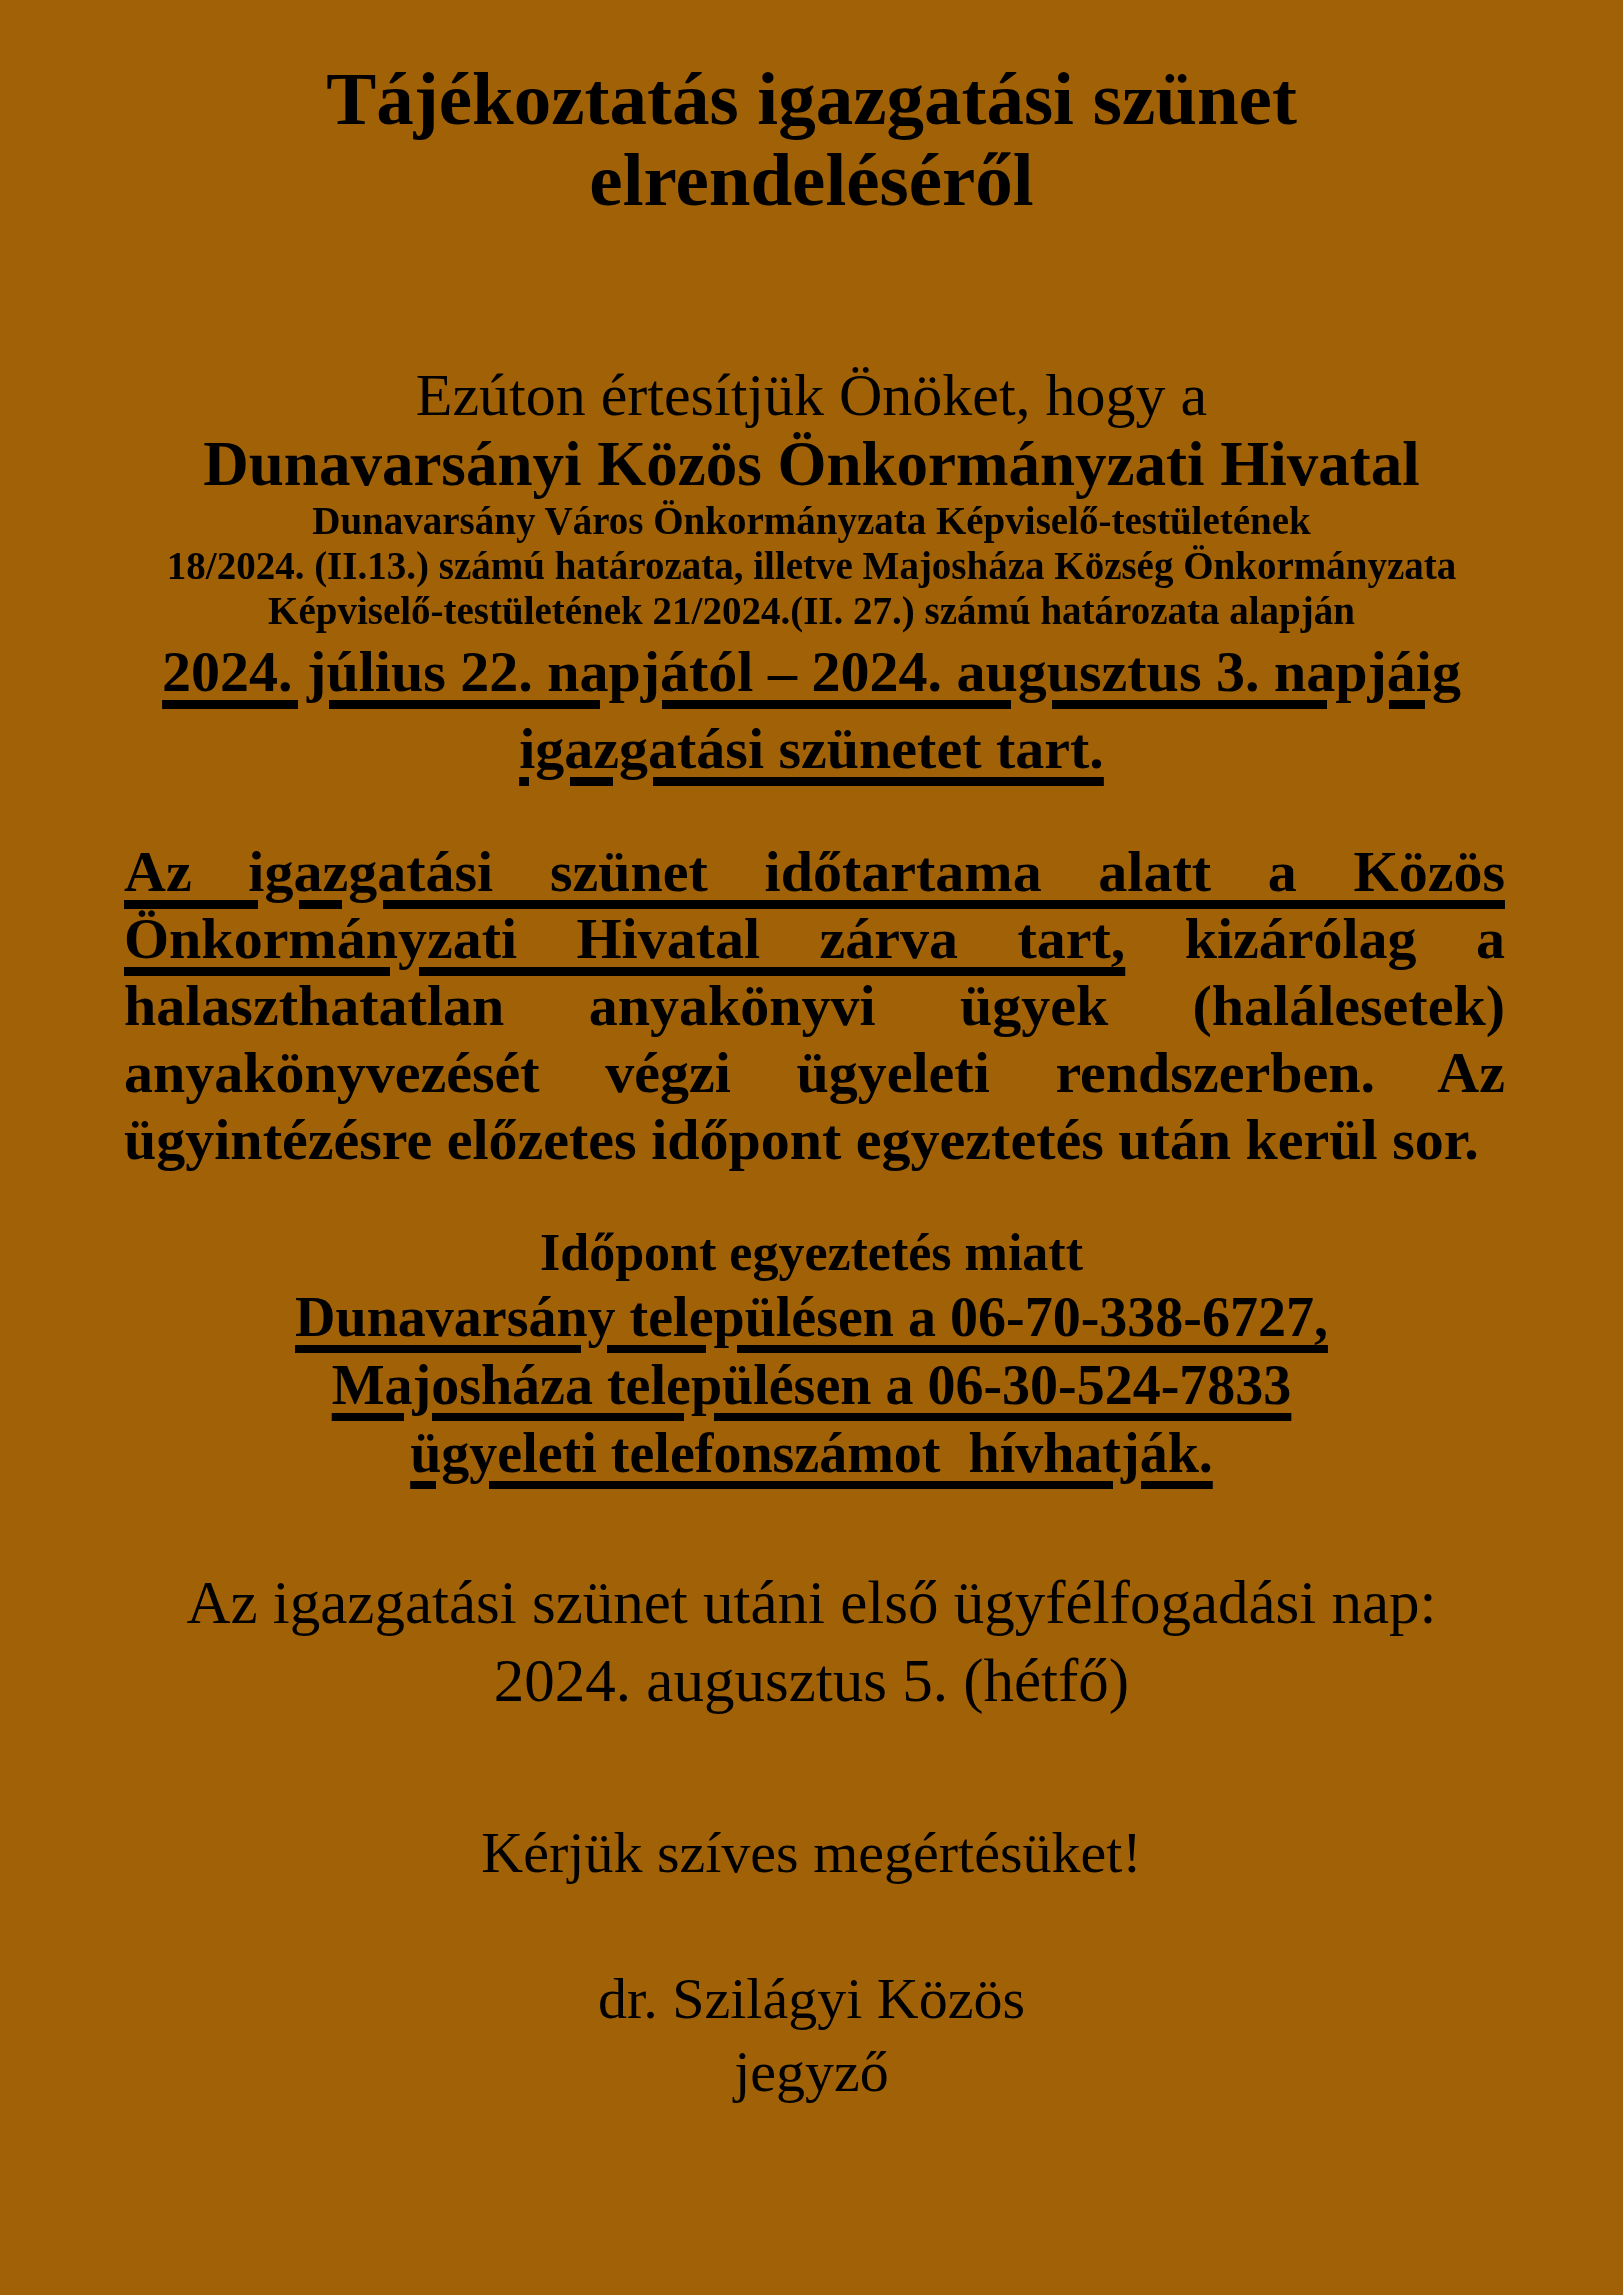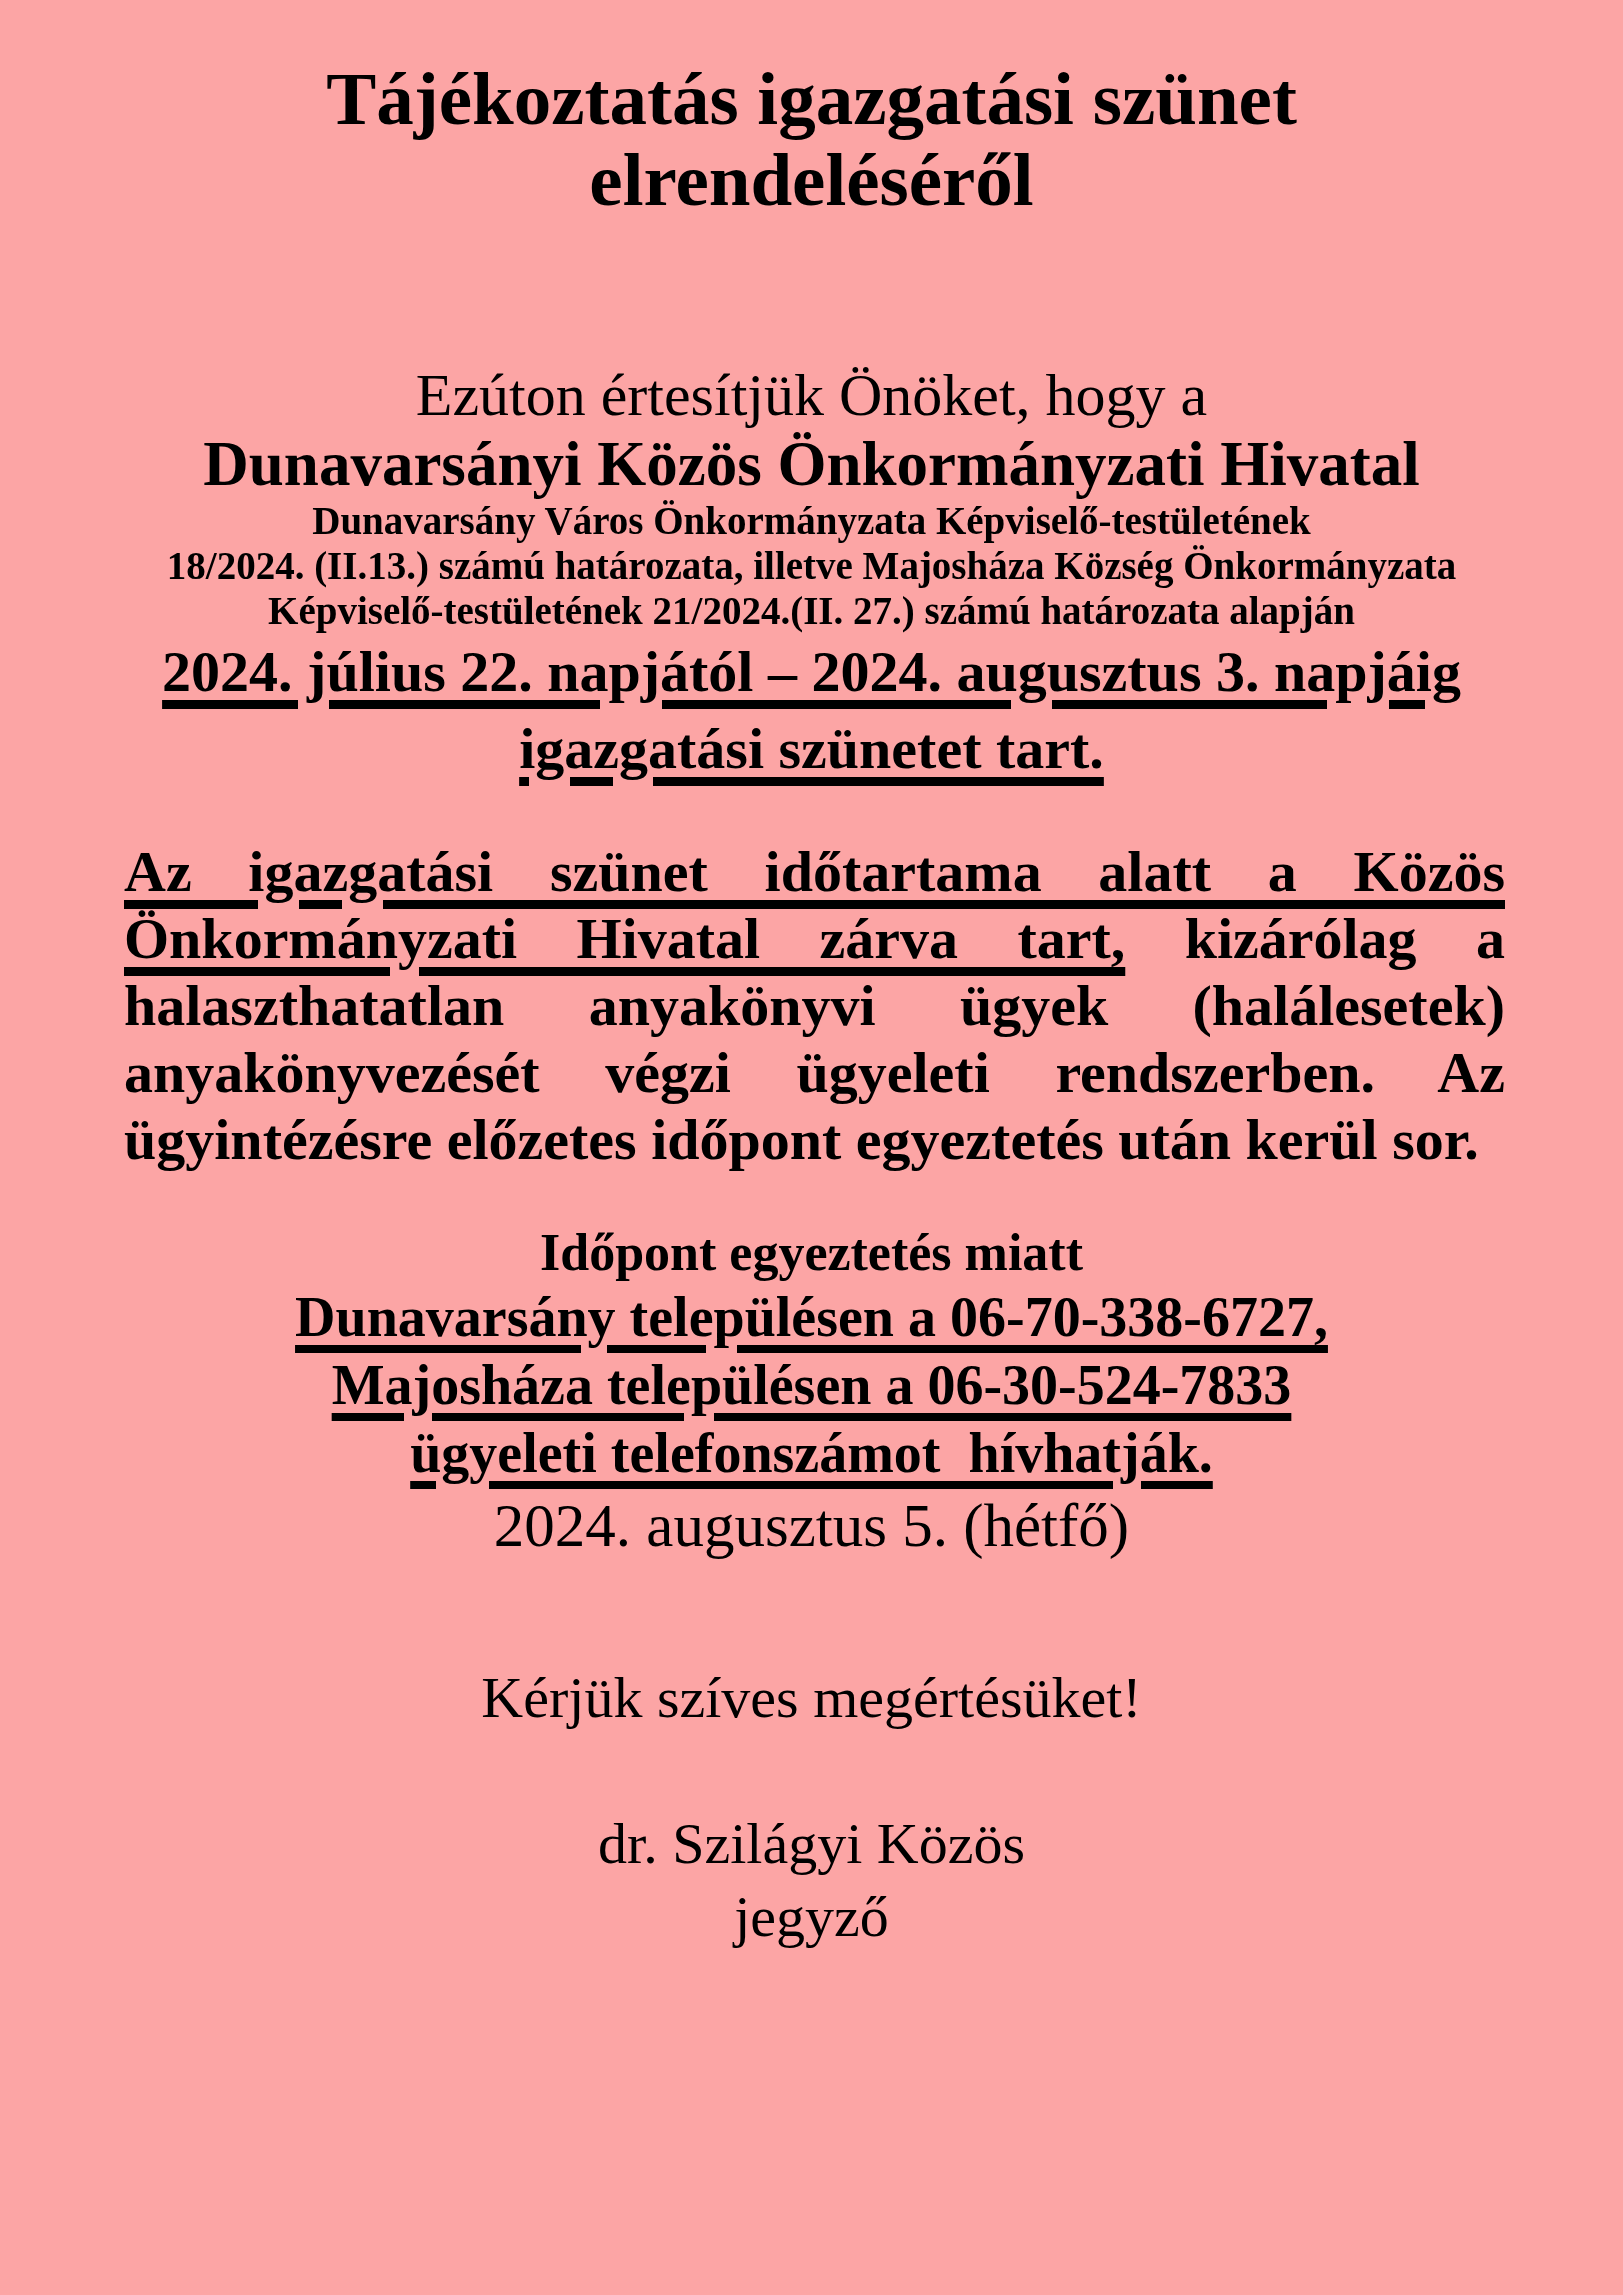--- a/index.html
+++ b/index.html
@@ -1,21 +1,21 @@
 <!DOCTYPE html>
 <html style="font-size:10.5px"><head>
 <meta charset="utf-8">
 <style>
   html, body { margin: 0; padding: 0; background: #888; }
   .page {
     position: relative;
     width: 1623px;
     height: 2295px;
     margin: 0 auto;
-    background: #fca5a5;
+    background: #a16207;
     color: #000000;
     font-family: "Liberation Serif", "DejaVu Serif", serif;
     box-sizing: border-box;
     padding: 58px 118px 0 118px;
     overflow: hidden;
   }
 
   .title {
     font-size: 75px;
     line-height: 81px;
@@ -146,20 +146,21 @@
   <p class="body-par"><span class="ul">Az igazgatási szünet időtartama alatt a Közös Önkormányzati Hivatal zárva tart,</span><span> kizárólag a halaszthatatlan anyakönyvi ügyek (halálesetek) anyakönyvezését végzi ügyeleti rendszerben. Az ügyintézésre előzetes időpont egyeztetés után kerül sor.</span></p>
 
   <p class="appt">Időpont egyeztetés miatt</p>
 
   <div>
     <p class="phone-line"><span class="ul">Dunavarsány településen a 06-70-338-6727,</span></p>
     <p class="phone-line"><span class="ul">Majosháza településen a 06-30-524-7833</span></p>
     <p class="phone-line"><span class="ul">ügyeleti telefonszámot&nbsp; hívhatják.</span></p>
   </div>
 
+  <p class="reopen reopen-first">Az igazgatási szünet utáni első ügyfélfogadási nap:</p>
 
   <p class="reopen">2024. augusztus 5. (hétfő)</p>
 
   <p class="closing">Kérjük szíves megértésüket!</p>
 
   <p class="sig sig-name">dr. Szilágyi Közös</p>
 
   <p class="sig">jegyző</p>
 
 </div>

